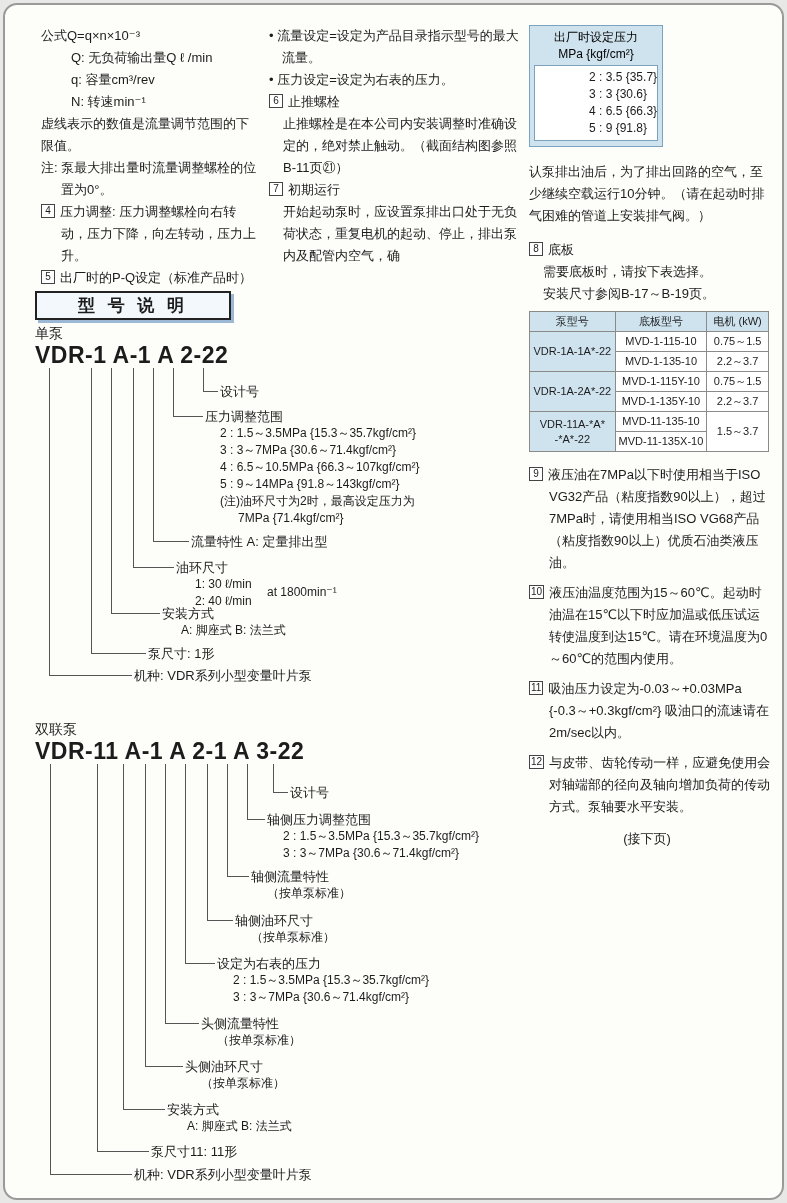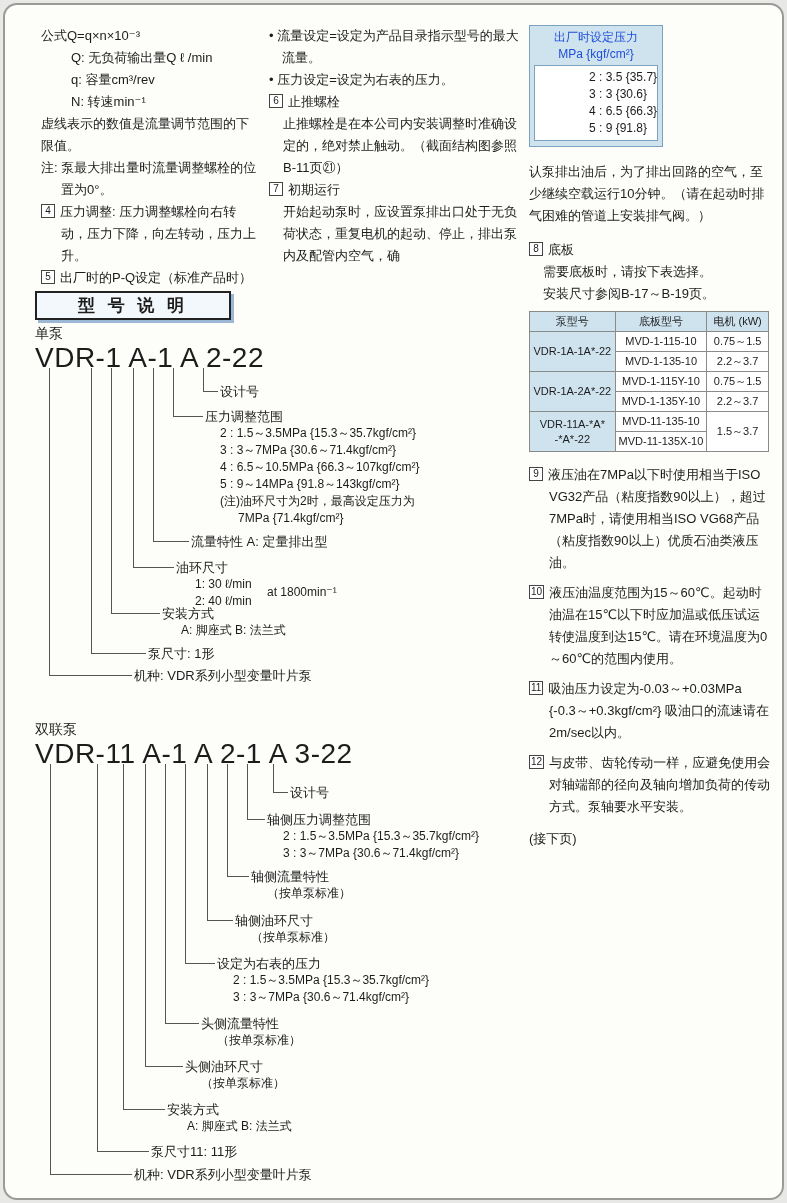--- a/index.html
+++ b/index.html
@@ -34,44 +34,44 @@
     min-width:14px; text-align:center; padding:0 1px; margin-right:5px;
     vertical-align:2px; background:#fff;
   }
   .body-indent { padding-left:14px; }
 
   
   .ptable {
     width:134px; border:1px solid #7ba3bf; background:#cfe3ef;
     font-size:12px; line-height:17px; margin-bottom:14px;
   }
-  .ptable-head { text-align:center; padding:3px 2px 2px 2px; color:#1d4ed8; }
+  .ptable-head { text-align:center; padding:3px 2px 2px 2px; color:#000000; }
   .ptable-body { background:#fff; border:1px solid #7ba3bf; margin:0 4px 5px 4px; padding:3px 6px; }
   .ptable-row { white-space:nowrap;margin-left:48px; }
 
   
   table.btable { border-collapse:collapse; width:240px; font-size:11px; margin:6px 0 12px 0;padding-left:48px; }
   table.btable th, table.btable td {
     border:1px solid #8a8a88; text-align:center; padding:2px 1px; line-height:15px;
     background:#fff;
   }
   table.btable th { background:#cfe3ef; font-weight:normal; }
   table.btable td.pumpcell { background:#cfe3ef; }
-  .next-page { text-align:left; margin-top:10px; padding-right:6px; }
+  .next-page { text-align:center; margin-top:10px; padding-right:6px; }
 
   
   .model { position:absolute; left:0; top:0; width:787px; height:1203px; pointer-events:none; }
   .model-title-box {
     position:absolute; left:30px; top:286px; width:196px; height:29px;
     border:2px solid #222; background:#f3f8fc;
     box-shadow:3px 3px 0 #9cb8d4;
     text-align:center; line-height:25px; font-size:17px; font-weight:bold; letter-spacing:4px;
   }
   .pump-heading { position:absolute; font-size:14px; }
-  .model-code { position:absolute; font-size:28px; font-weight:normal; letter-spacing:0.5px; white-space:nowrap; }
+  .model-code { position:absolute; font-size:23px; font-weight:bold; letter-spacing:0.5px; white-space:nowrap; }
   .vl { position:absolute; width:0; border-left:1px solid #555; }
   .hl { position:absolute; height:0; border-top:1px solid #555; }
   .lbl { position:absolute; font-size:13px; white-space:nowrap; }
   .sub { position:absolute; font-size:12px; line-height:17px; white-space:nowrap; }
   .sub .indent { padding-left:18px; }
 </style>
 </head>
 <body>
 
 <div class="page">

